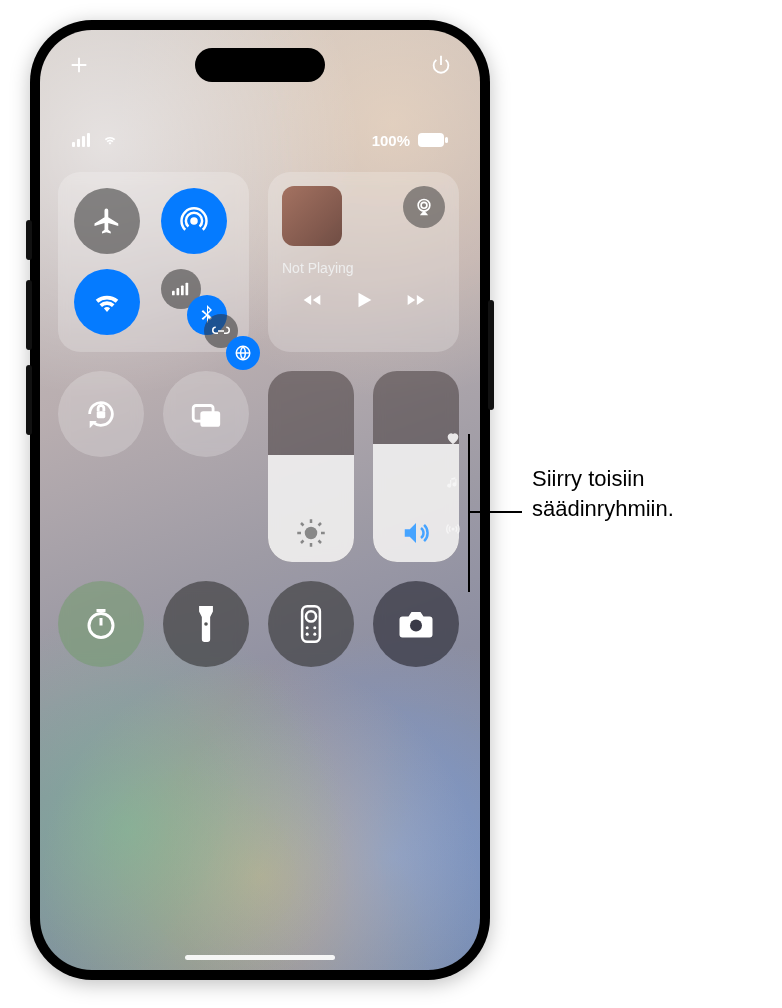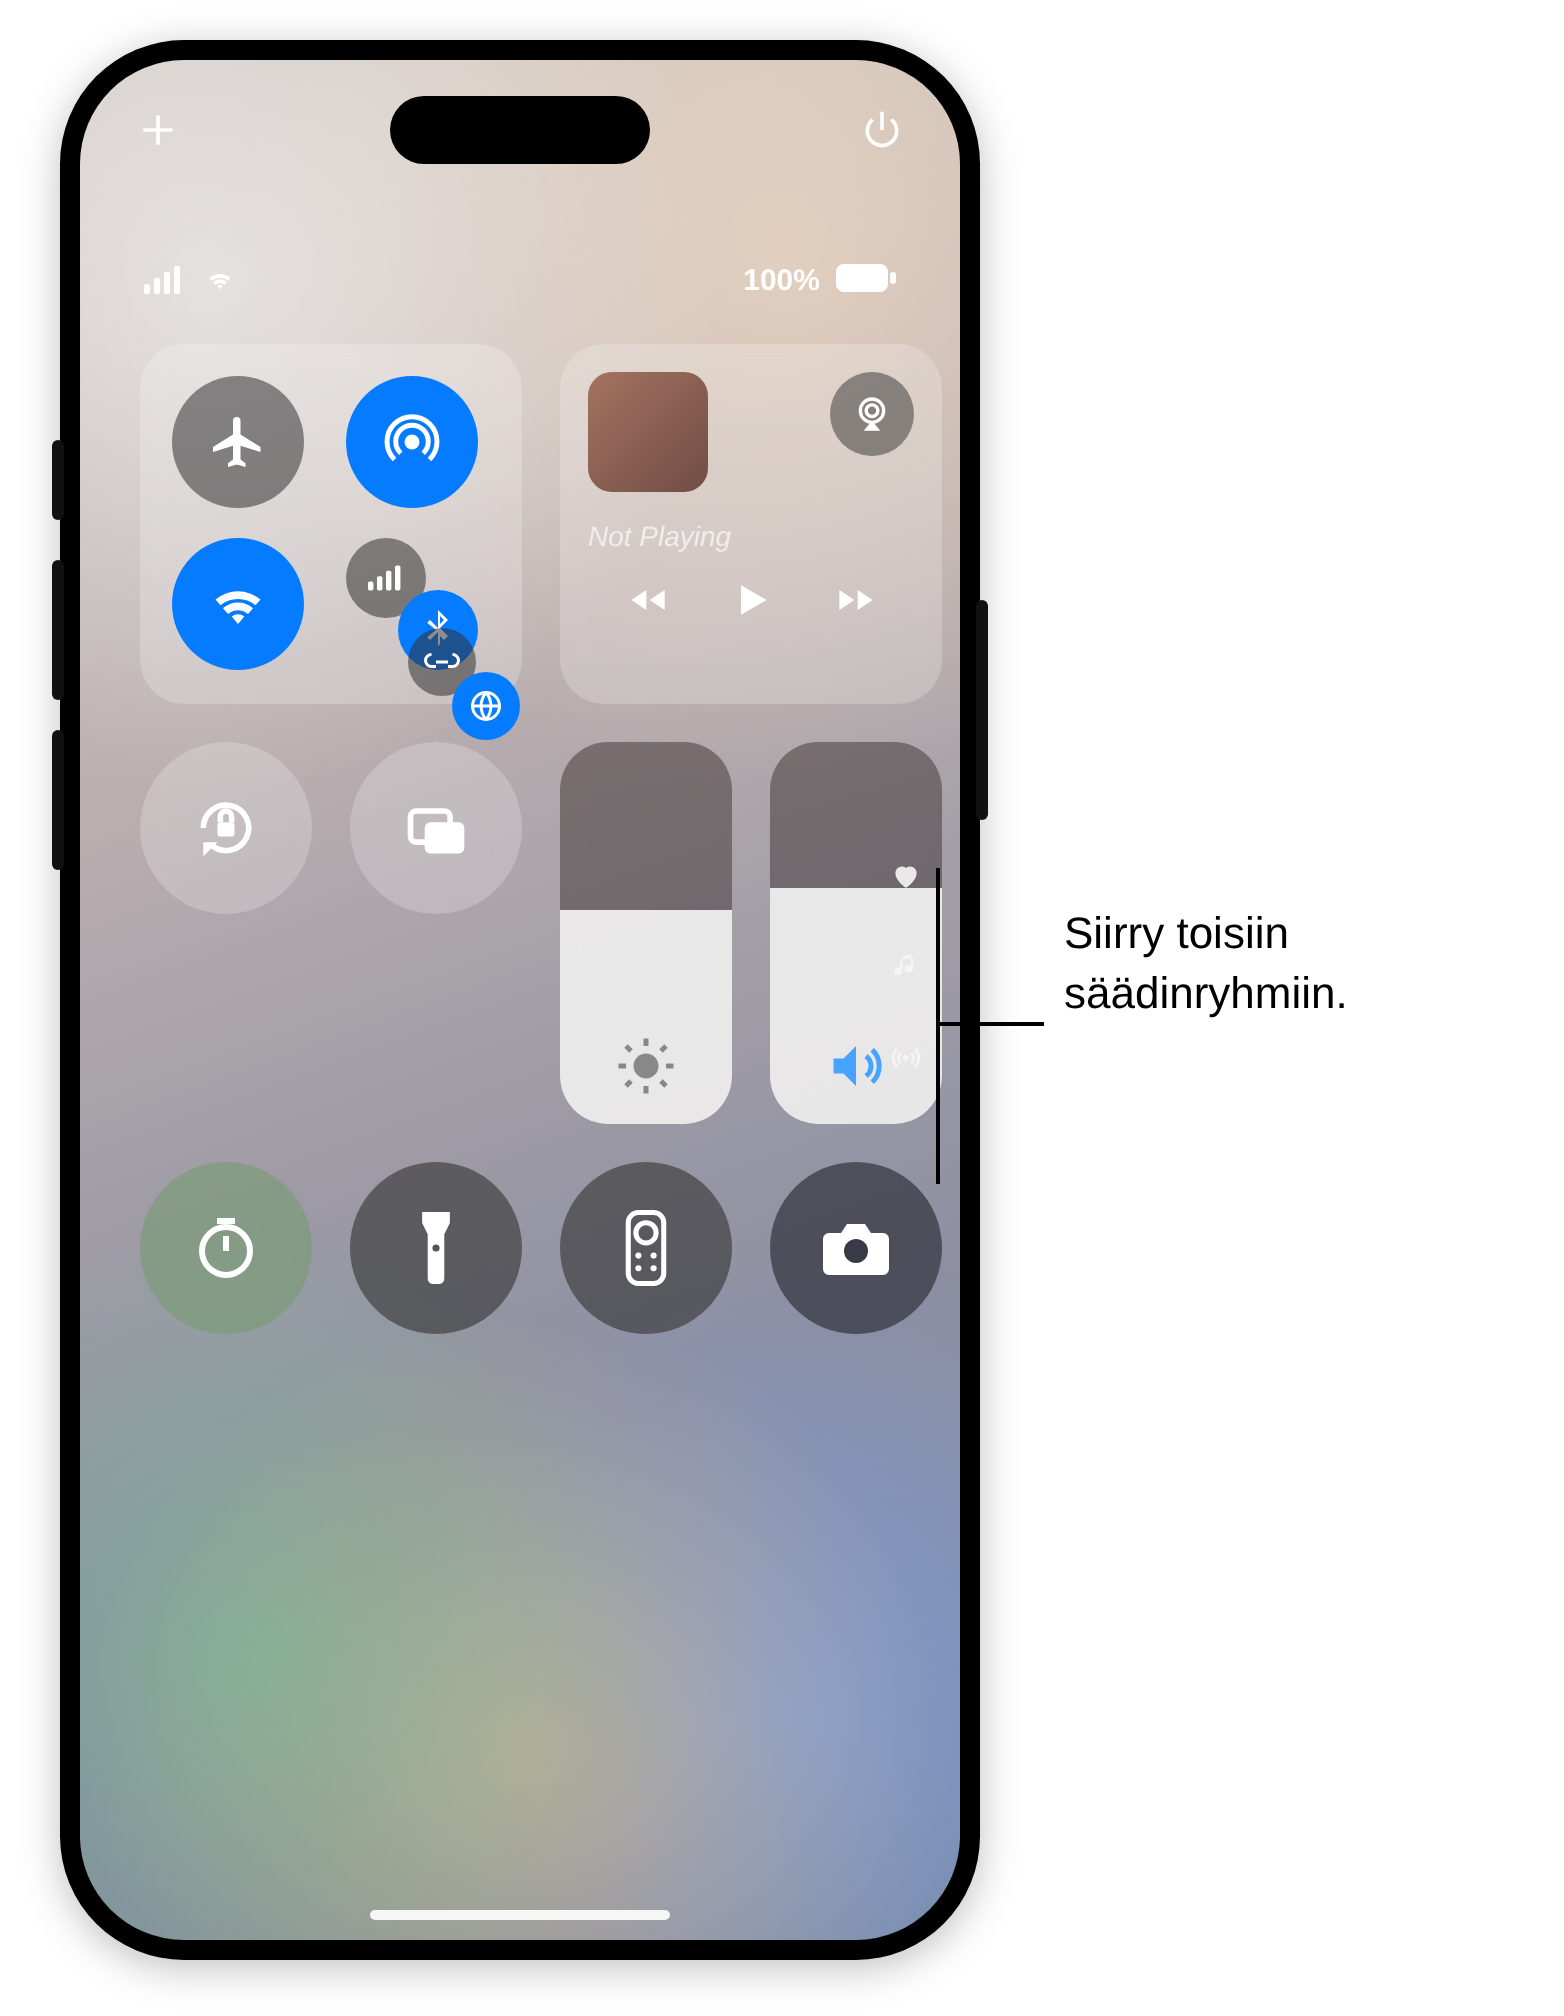--- a/index.html
+++ b/index.html
@@ -52,28 +52,27 @@
     padding:0 28px; color:#fff; fill:#fff;
     align-items:center;
   }
   .topbar .left, .topbar .right { display:flex; align-items:center; gap:6px; }
   .status {
     position:absolute; top:96px; left:0; right:0; height:28px;
     display:flex; justify-content:space-between; align-items:center;
     padding:0 32px; color:#fff; font-size:15px; font-weight:600;
     fill:#fff;
   }
-  .status .left, .status .right { display:flex; gap:8px; }
+  .status .left, .status .right { display:flex; align-items:center; gap:8px; }
   .grid {
-    position:absolute; top:142px; left:30px; right:30px;
+    position:absolute; top:142px; left:18px; right:30px;
     display:grid;
     grid-template-columns: repeat(4, 86px);
     grid-template-rows: 180px 86px 86px 86px;
     gap:19px;
-    font-style:italic;
   }
   .tile {
     background: rgba(255,255,255,.22);
     border-radius:22px;
     backdrop-filter: blur(6px);
     position:relative;
     overflow:hidden;
   }
   
   .conn { grid-column:1/3; grid-row:1; display:grid; grid-template-columns:1fr 1fr; grid-template-rows:1fr 1fr; padding:16px; gap:14px; }
@@ -106,21 +105,21 @@
   .flash { grid-column:2; background:rgba(50,50,50,.6);}
   .remote{ grid-column:3; background:rgba(50,50,50,.6);}
   .camera{ grid-column:4; background:rgba(50,50,60,.7);}
   
   .pagedots { position:absolute; right:18px; top:400px; display:flex; flex-direction:column; gap:28px; fill:#fff; align-items:center;}
   .pagedots svg, .pagedots span { opacity:.85; }
   .home-ind { position:absolute; bottom:10px; left:50%; transform:translateX(-50%); width:150px; height:5px; background:#fff; border-radius:3px; opacity:.9;}
   
   .callout { position:absolute; left:474px; top:402px; width:280px; }
   .callout svg.line { position:absolute; left:-6px; top:32px; }
-  .callout-text { position:absolute; left:58px; top:50px; font-size:22px; line-height:1.35; color:#000; width:230px;}
+  .callout-text { position:absolute; left:58px; top:62px; font-size:22px; line-height:1.35; color:#000; width:230px;}
   .ic { fill:#fff; }
 </style>
 </head>
 <body>
 
 <div class="phone">
   <div class="side-btn left1"></div>
   <div class="side-btn left2"></div>
   <div class="side-btn left3"></div>
   <div class="side-btn right"></div>

